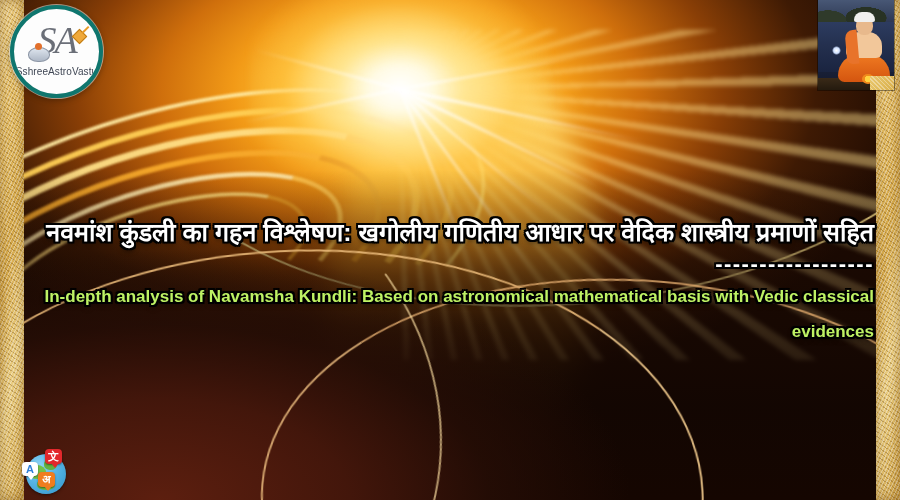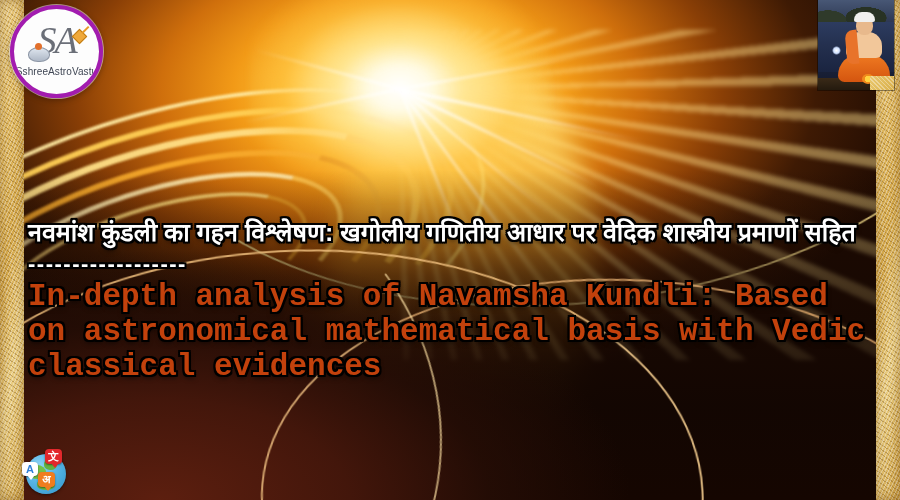--- a/index.html
+++ b/index.html
@@ -120,21 +120,21 @@
     box-shadow:inset 0 0 14px rgba(120,80,20,.55);
   }
   .side-border.left{left:0;}
   .side-border.right{right:0;}
 
   
   .logo{
     position:absolute;left:10px;top:5px;width:85px;height:85px;
     border-radius:50%;
     background:#fdfdfd;
-    border:4px solid #a21caf;
+    border:4px solid #0f766e;
     box-shadow:0 0 0 1px rgba(255,255,255,.5), 0 2px 6px rgba(0,0,0,.35);
     overflow:hidden;
   }
   .logo .mono{
     position:absolute;left:0;right:0;top:12px;
     text-align:center;
     font-family:"Liberation Serif",serif;
     font-size:38px;line-height:38px;font-weight:400;
     color:#6b6f78;letter-spacing:-2px;
     font-style:italic;
@@ -213,44 +213,44 @@
   }
   .guru .goldstrip{
     position:absolute;left:52px;top:76px;width:30px;height:16px;
     background:
       repeating-linear-gradient(45deg, rgba(255,255,255,.35) 0 1px, transparent 1px 3px),
       linear-gradient(120deg,#e9c76d,#d6ab45);
   }
 
   
   .title-block{
-    position:absolute;left:28px;right:26px;top:214px;
-    text-align:left;
+    position:absolute;left:15px;right:26px;top:214px;
+    text-align:right;
   }
   .hi-title{
     font-family:"Liberation Sans","DejaVu Sans",sans-serif;
     font-size:25px;line-height:37px;font-weight:700;color:#ffffff;
     text-shadow:
       -2px 0 0 #000, 2px 0 0 #000, 0 -2px 0 #000, 0 2px 0 #000,
       -2px -2px 0 #000, 2px -2px 0 #000, -2px 2px 0 #000, 2px 2px 0 #000,
       0 3px 5px rgba(0,0,0,.6);
     margin:0;
   }
   .divider{
     font-family:"Liberation Sans",sans-serif;
     font-size:22px;line-height:22px;font-weight:700;color:#ffffff;
     letter-spacing:1.5px;
     margin:2px 0 4px;
     text-shadow:
       -2px 0 0 #000, 2px 0 0 #000, 0 -2px 0 #000, 0 2px 0 #000,
       -2px -2px 0 #000, 2px -2px 0 #000, -2px 2px 0 #000, 2px 2px 0 #000;
   }
   .en-title{
-    font-family:Liberation Mono, monospace;
-    font-size:31px;line-height:35px;font-weight:700;color:#c2410c;
+    font-family:Liberation Sans, sans-serif;
+    font-size:17px;line-height:35px;font-weight:700;color:#bef264;
     text-shadow:
       -2px 0 0 #000, 2px 0 0 #000, 0 -2px 0 #000, 0 2px 0 #000,
       -2px -2px 0 #000, 2px -2px 0 #000, -2px 2px 0 #000, 2px 2px 0 #000,
       0 3px 5px rgba(0,0,0,.6);
     margin:4px 0 0;
   }
 
   
   .lang-row{
     position:absolute;left:26px;bottom:6px;

